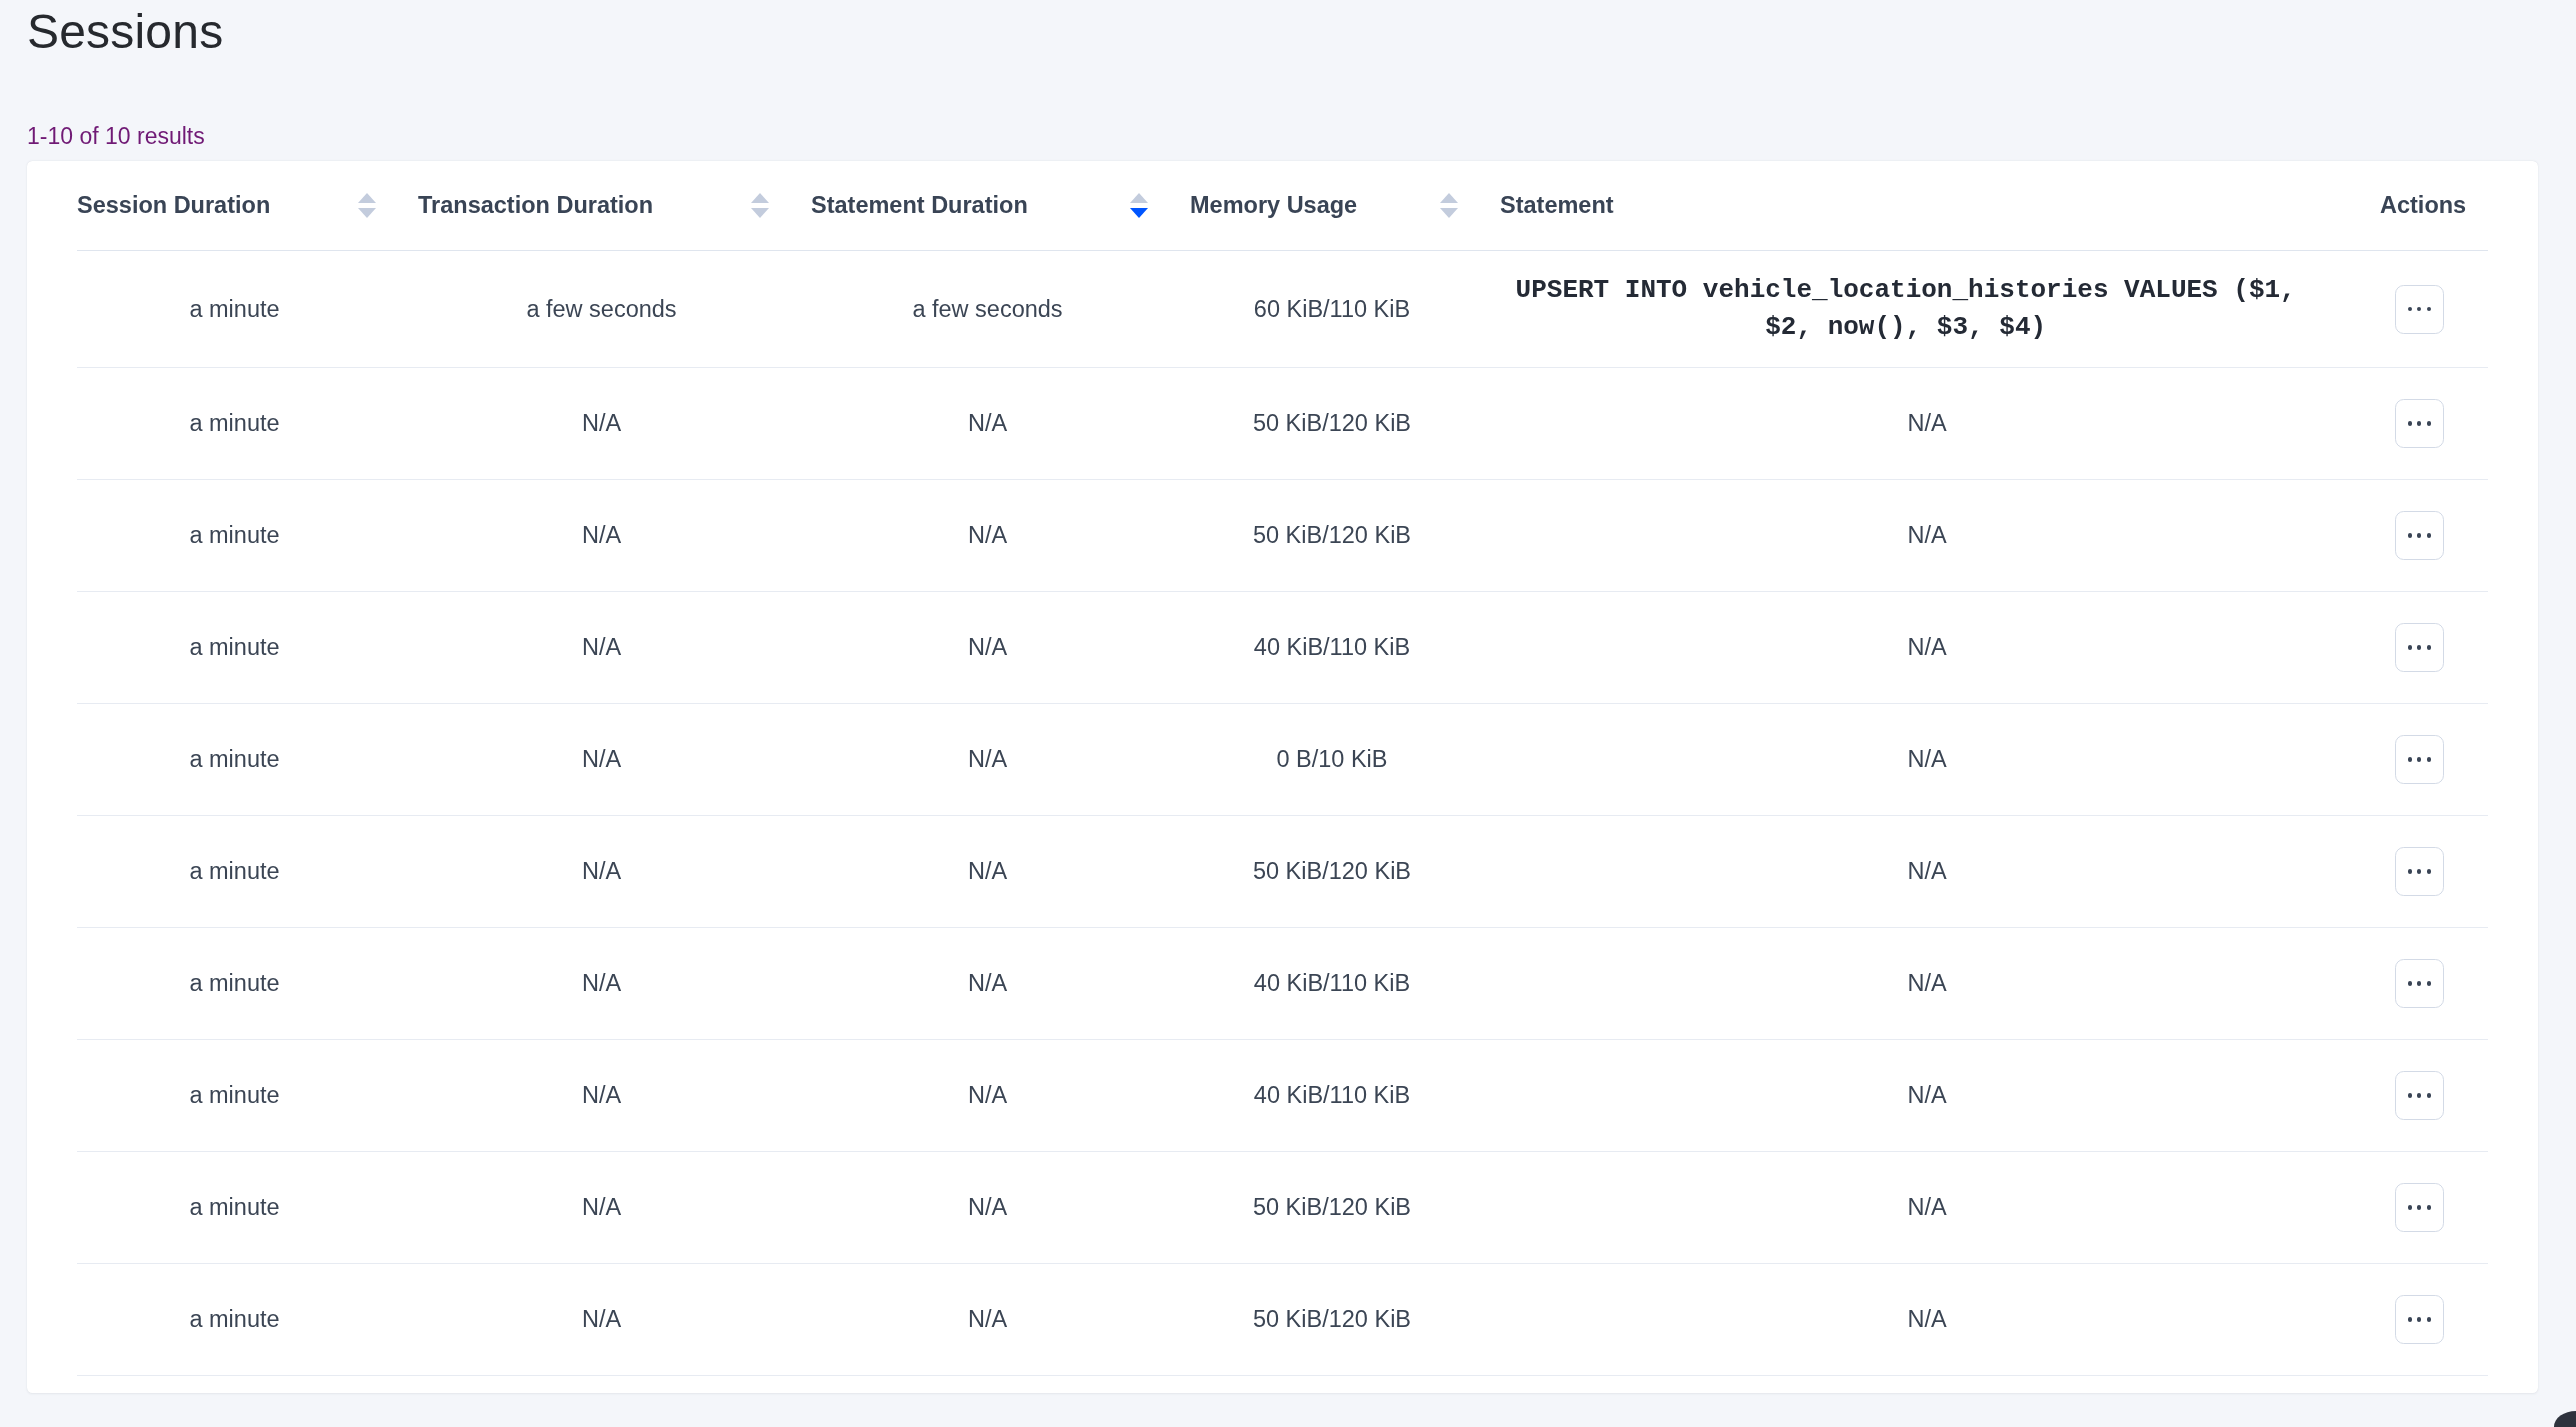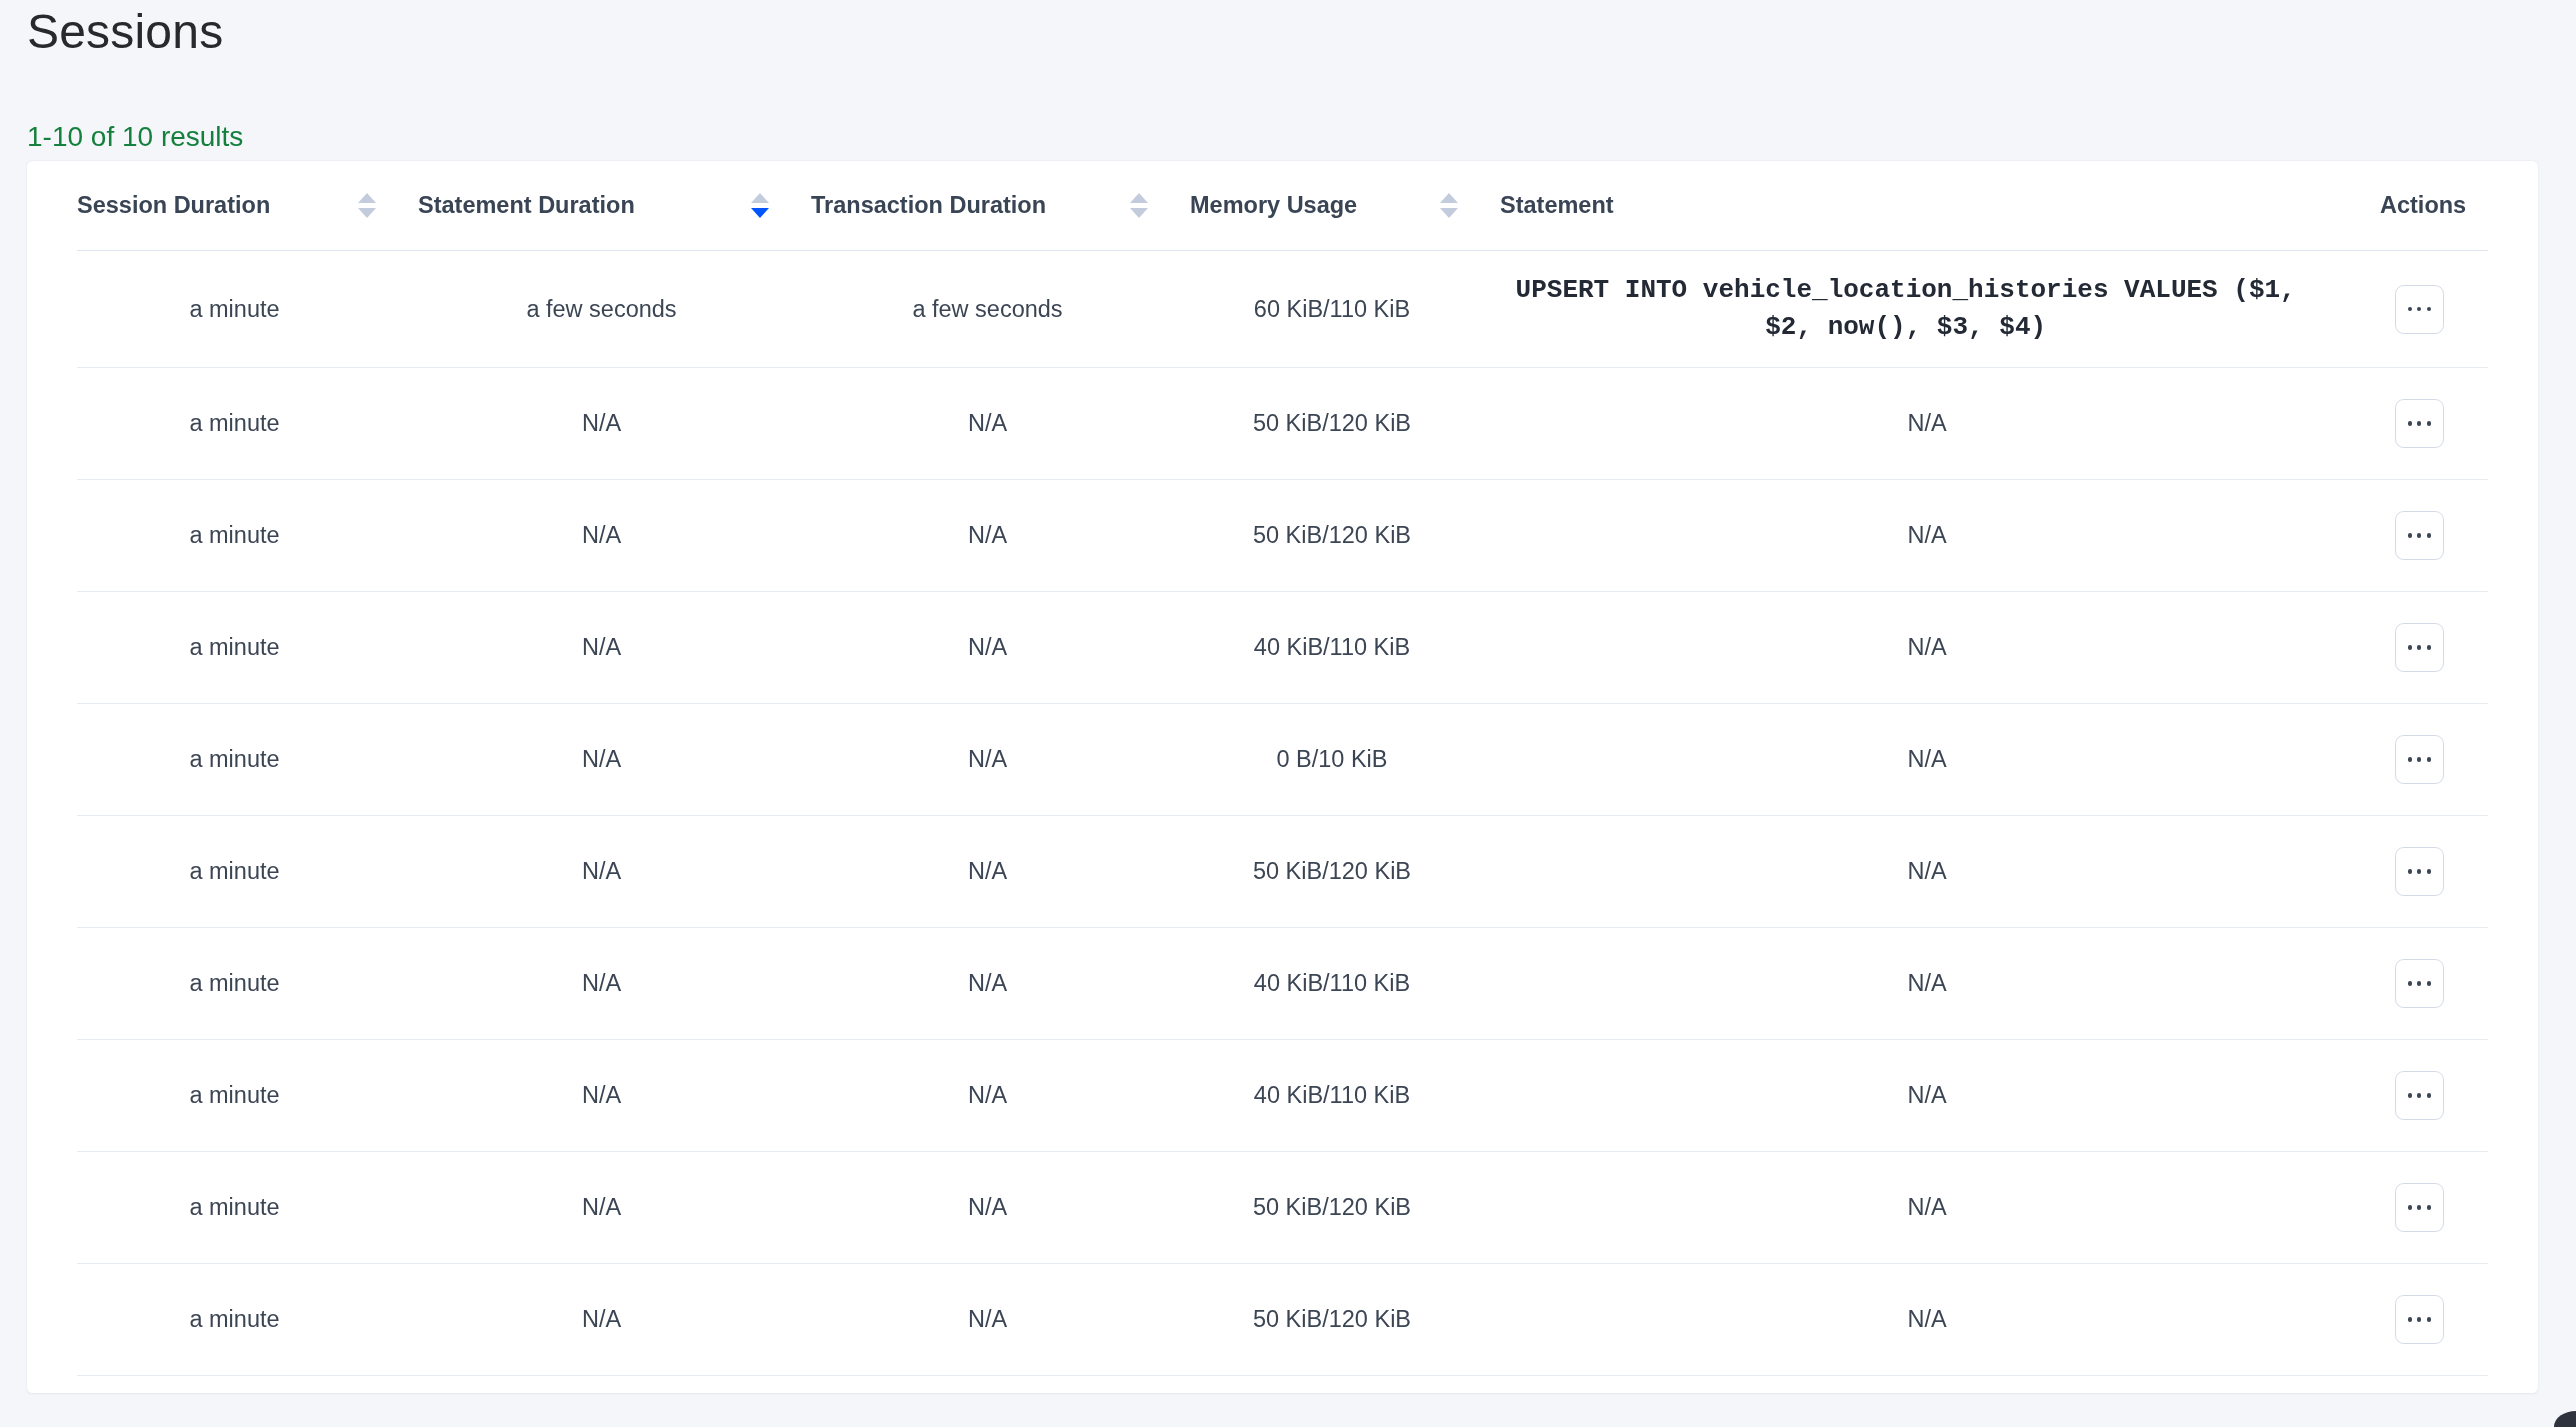--- a/index.html
+++ b/index.html
@@ -18,23 +18,23 @@
     margin: 0;
     font-size: 48px;
     font-weight: 500;
     letter-spacing: 0.2px;
     color: #26292e;
     line-height: 50px;
   }
   .results-count {
     position: absolute;
     left: 27px; top: 122px;
-    font-size: 28px;
+    font-size: 23px;
     line-height: 29.5px;
-    color: #15803d;
+    color: #701a75;
   }
   .card {
     position: absolute;
     left: 27px; top: 161px;
     width: 2511px; height: 1232px;
     background: #ffffff;
     border-radius: 5.2px;
     box-shadow: 0 0.9px 2.6px rgba(40, 50, 70, 0.07), 0 0 0.9px rgba(40, 50, 70, 0.10);
     padding: 0 50px;
     overflow: hidden;
@@ -125,31 +125,31 @@
 <div class="card">
   <div class="thead" id="thead">
       <div class="th">
         <span>Session Duration</span>
         <span class="sort-icon">
           <span class="tri up"></span>
           <span class="tri down"></span>
         </span>
       </div>
       <div class="th">
+        <span>Transaction Duration</span>
+        <span class="sort-icon">
+          <span class="tri up"></span>
+          <span class="tri down"></span>
+        </span>
+      </div>
+      <div class="th">
         <span>Statement Duration</span>
         <span class="sort-icon">
           <span class="tri up"></span>
           <span class="tri down active"></span>
-        </span>
-      </div>
-      <div class="th">
-        <span>Transaction Duration</span>
-        <span class="sort-icon">
-          <span class="tri up"></span>
-          <span class="tri down"></span>
         </span>
       </div>
       <div class="th">
         <span>Memory Usage</span>
         <span class="sort-icon">
           <span class="tri up"></span>
           <span class="tri down"></span>
         </span>
       </div>
       <div class="th no-sort">

